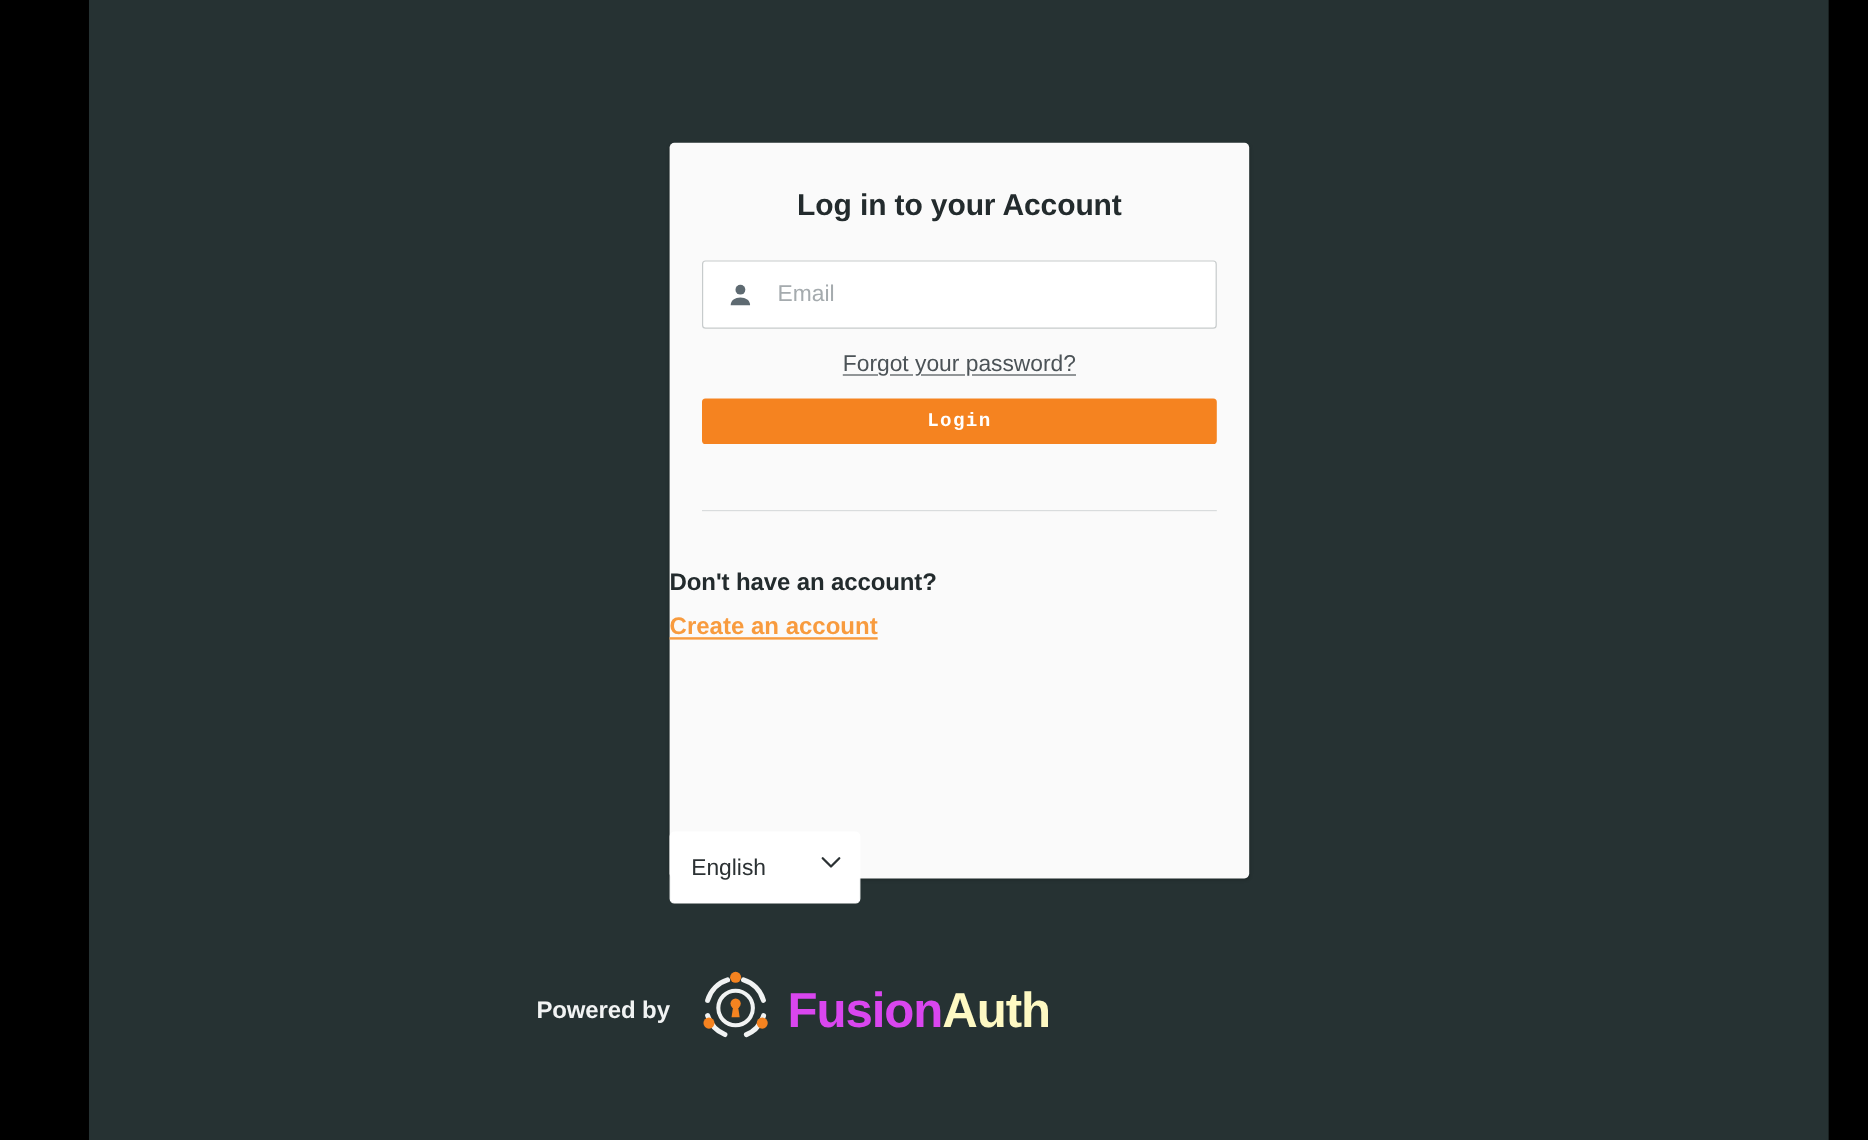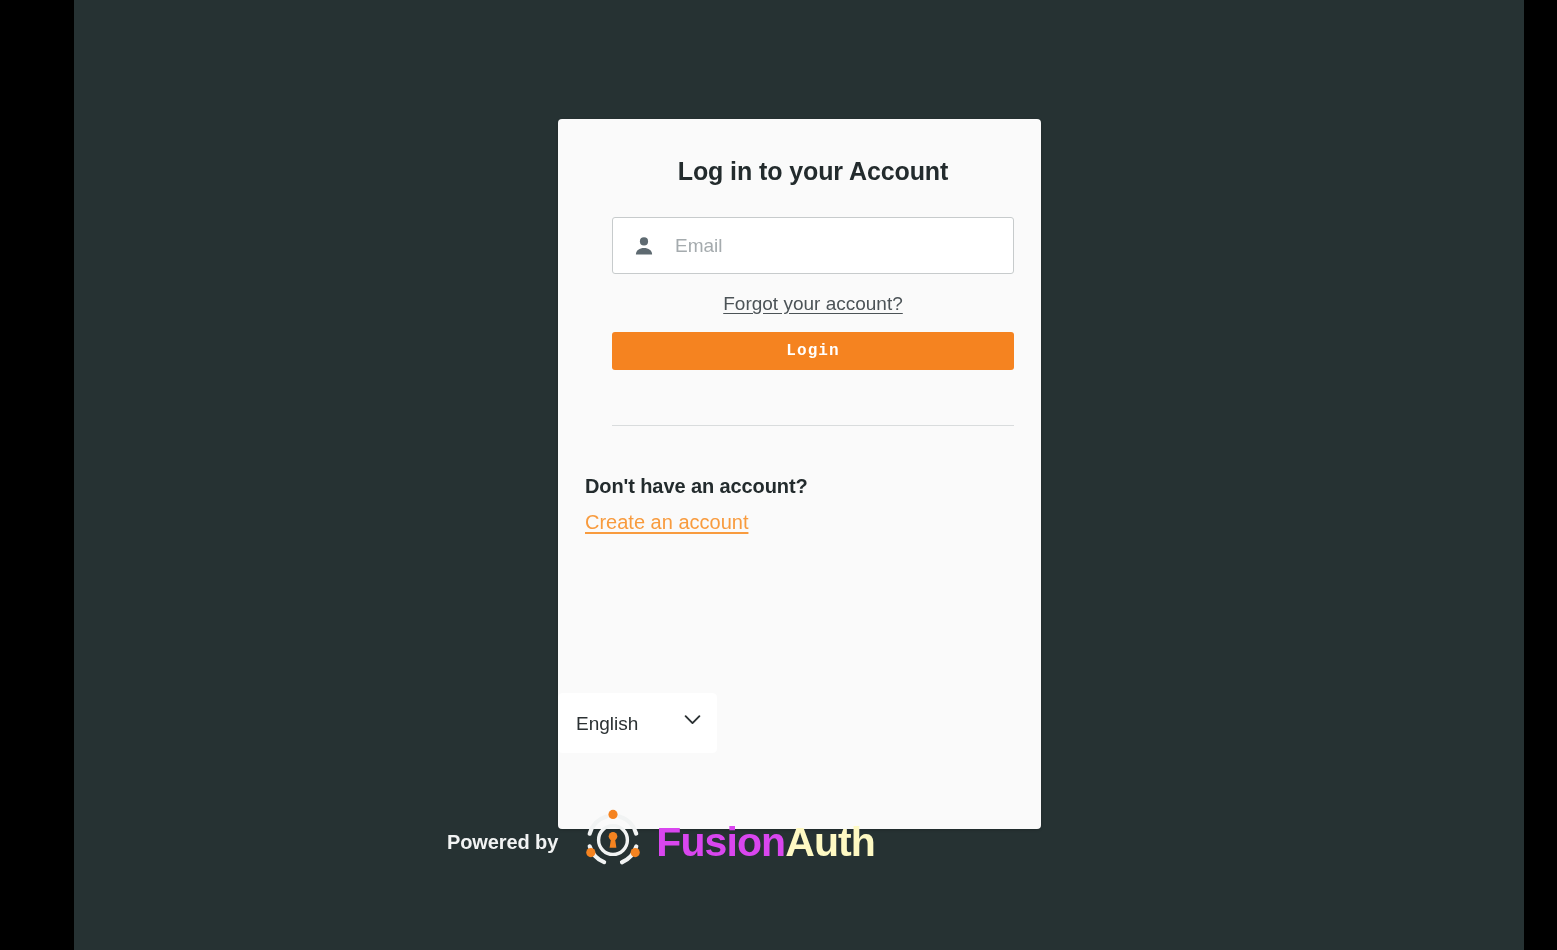--- a/index.html
+++ b/index.html
@@ -43,26 +43,25 @@
     background: #263233;
     overflow: hidden;
   }
 
   
   .card {
     position: absolute;
     left: 484px;           
     top: 119px;
     width: 483px;
-    height: 710px;
+    height: 613px;
     background: #FAFAFA;
     border-radius: 4px;
     box-sizing: border-box;
     box-shadow: 0 1px 3px rgba(0,0,0,0.18);
-    padding-left: 27px;
   }
 
   .card-title {
     margin: 0;
     padding: 38px 0 0 0;
     text-align: center;
     font-size: 25px;
     font-weight: bold;
     letter-spacing: -0.1px;
     color: #232B2D;
@@ -160,20 +159,21 @@
     letter-spacing: -0.1px;
   }
   .signup-link {
     display: inline-block;
     margin-top: 13px;
     font-size: 20px;
     color: #F89B3E;
     text-decoration: underline;
     text-underline-offset: 3px;
     cursor: pointer;
+    font-weight: bold;
   }
 
   
   .locale-select-wrap {
     position: absolute;
     left: 484px;
     top: 693px;
     width: 159px;
     height: 60px;
   }
@@ -253,21 +253,21 @@
             <svg width="24" height="24" viewBox="0 0 24 24" fill="currentColor" aria-hidden="true">
               <circle cx="12" cy="7.4" r="4.1"></circle>
               <path d="M3.9 20.4c0-4.1 3.7-6.4 8.1-6.4s8.1 2.3 8.1 6.4z"></path>
             </svg>
           </span>
           <input class="text-input" type="email" placeholder="Email" style="">
         </div>
 
 
         <div class="forgot-wrap">
-          <a class="forgot-link" href="#">Forgot your account?</a>
+          <a class="forgot-link" href="#">Forgot your password?</a>
         </div>
 
         <button class="login-button" type="submit">Login</button>
       </div>
 
       <div class="divider"></div>
 
       <div class="signup-area">
         <div class="signup-prompt">Don't have an account?</div>
         <a class="signup-link" href="#">Create an account</a>

